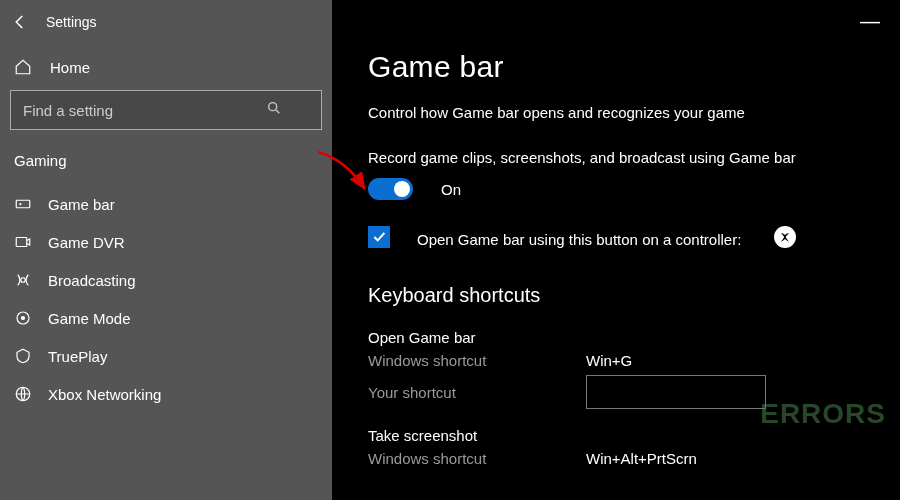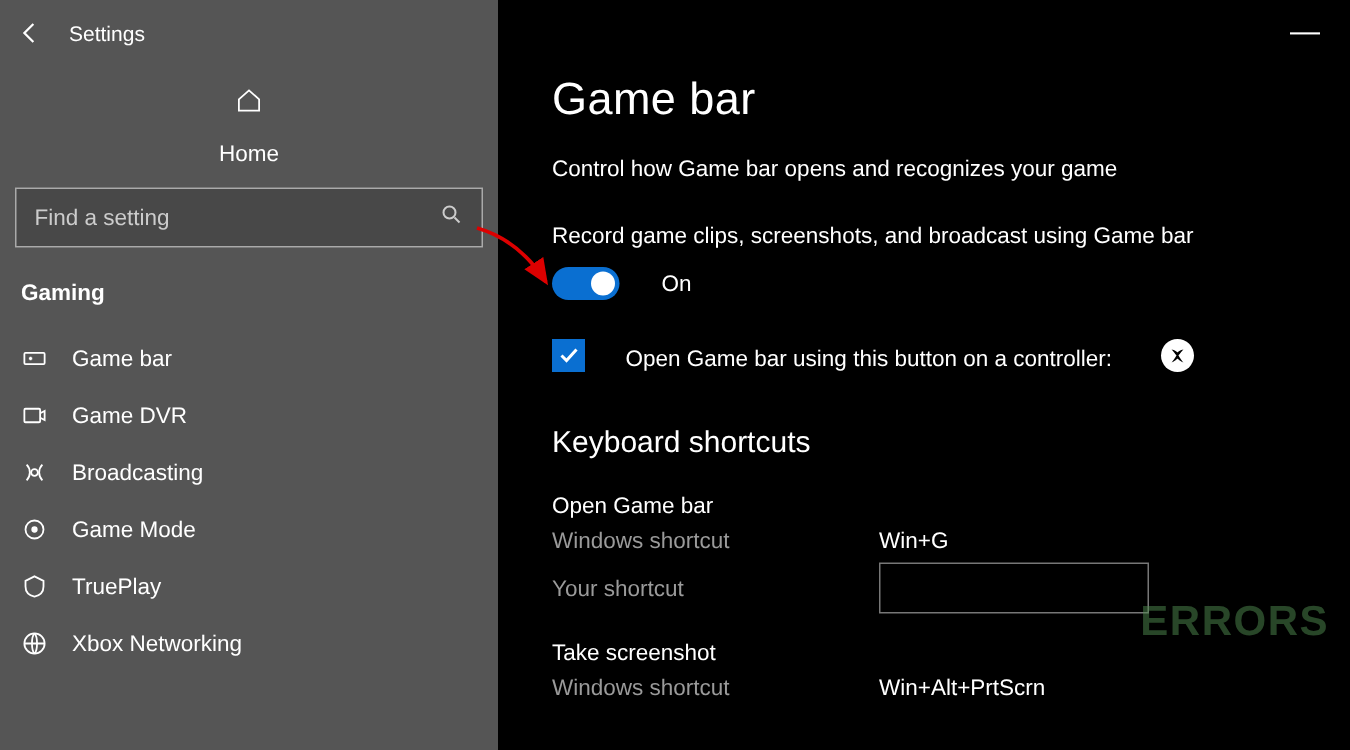--- a/index.html
+++ b/index.html
@@ -14,37 +14,36 @@
     }
     .sidebar {
       width: 332px; height: 100%;
       background: #555;
       display: flex; flex-direction: column;
       padding-top: 6px;
     }
     .titlebar { display: flex; align-items: center; padding: 6px 26px 16px 10px; gap: 16px; }
     .back-btn { width: 20px; height: 20px; display: flex; align-items: center; justify-content: center; color: #fff; }
     .title { font-size: 14px; font-weight: 400; }
-    .home-row { display: flex; align-items: center; padding: 10px 14px 14px 14px; gap: 18px; flex-direction: column; }
+    .home-row { display: flex; align-items: center; padding: 10px 14px 14px 14px; gap: 18px; }
     .home-icon { width: 18px; height: 18px; display: flex; align-items: center; justify-content: center; }
     .search-box {
       margin: 0 10px 12px 10px;
       height: 40px;
       border: 1.5px solid #aaa;
       display: flex; align-items: center;
       padding: 16px 12px;
-      justify-content: space-between;
       background: rgba(0,0,0,0.15);
     }
     .search-input {
       background: transparent; border: none; outline: none;
       color: #ddd; font-size: 15px; width: 85%;
     }
     .search-input::placeholder { color: #ccc; }
-    .cat-header { font-size: 15px; font-weight: 700; padding: 10px 27px 16px 14px; color:#fff;}
+    .cat-header { font-size: 15px; font-weight: 400; padding: 10px 27px 16px 14px; color:#fff;}
     .nav-item { display: flex; align-items: center; padding: 10px 14px; gap: 16px; cursor: pointer; }
     .nav-icon { width: 18px; height: 18px; display: flex; align-items: center; justify-content: center; }
     .nav-label { font-size: 15px; font-weight: 400; }
     .content {
       flex: 1; height: 100%;
       background: #000;
       padding: 50px 0 0 36px;
       position: relative;
     }
     .win-controls { position: absolute; top: 10px; right: 20px; font-size: 20px; color: #fff; }

